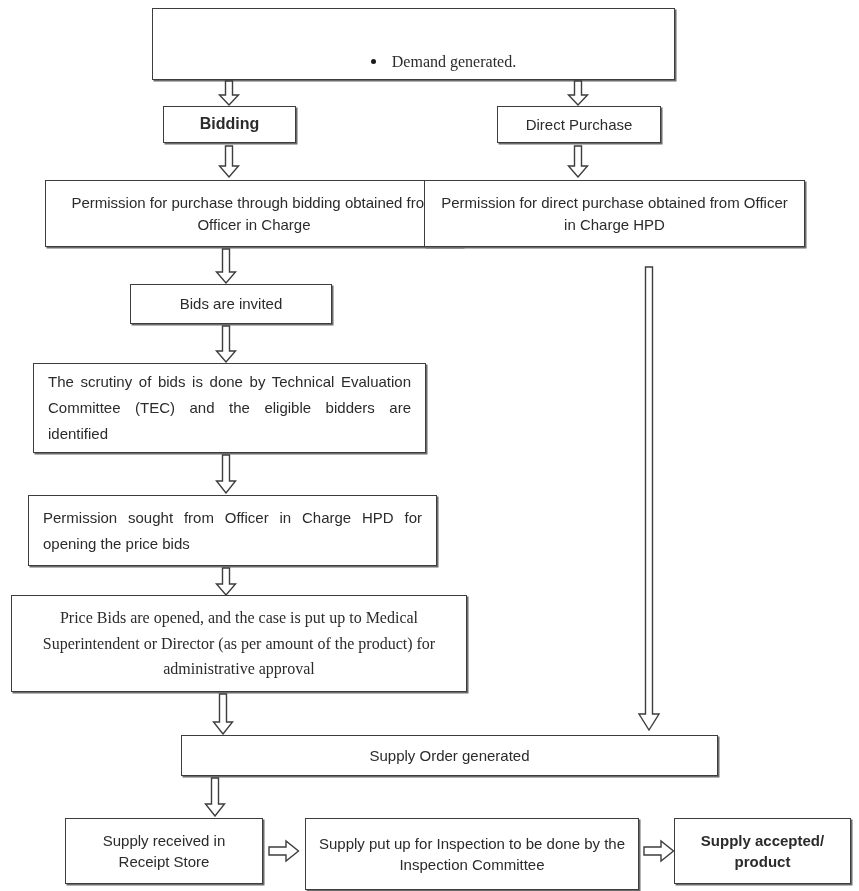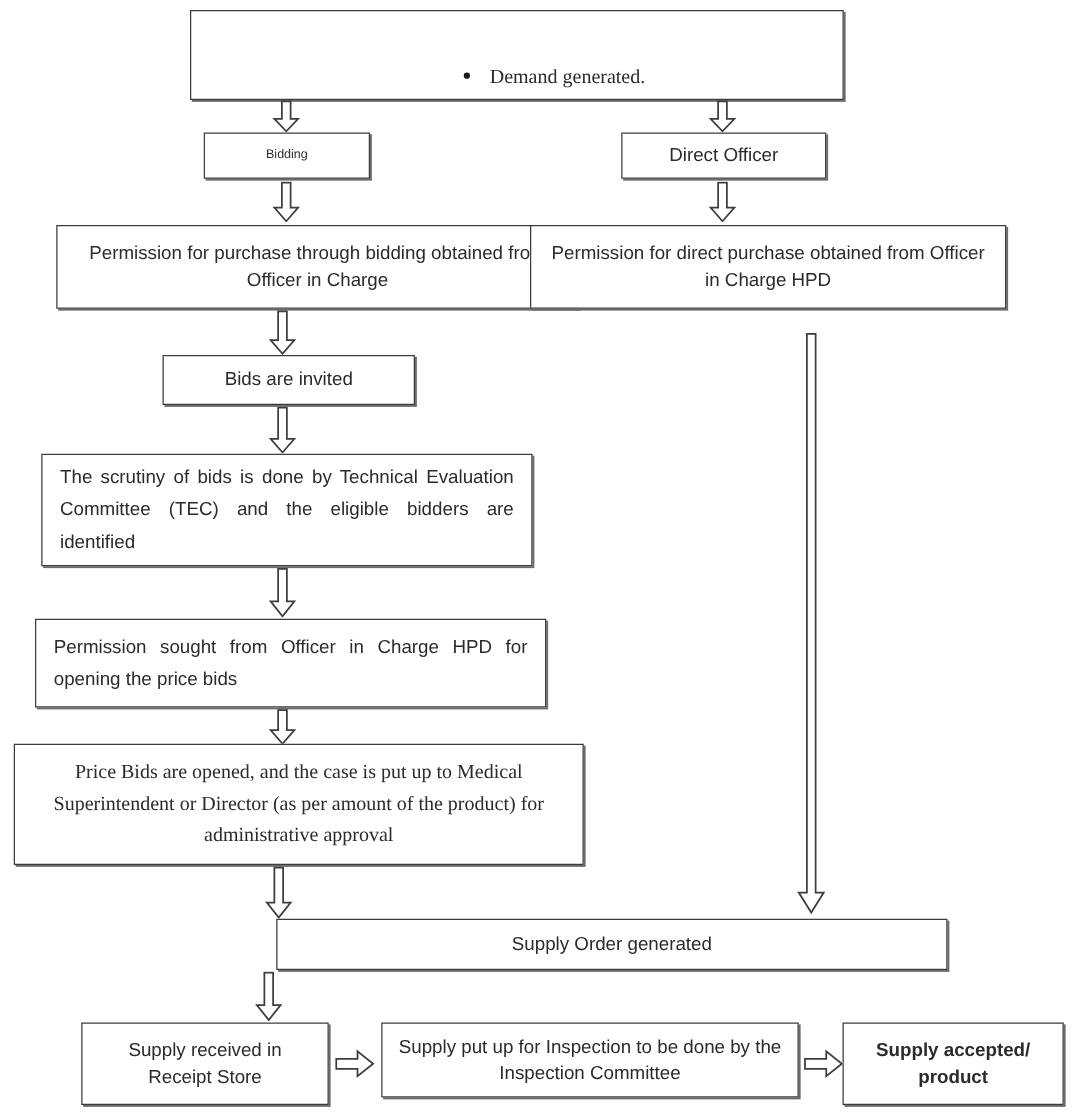--- a/index.html
+++ b/index.html
@@ -84,25 +84,25 @@
     </svg>
   </div>
 
   <div class="arrow" style="left:566px; top:80px;">
     <svg width="24" height="26" viewBox="0 0 24 26">
       <path d="M8.5 1 L15.5 1 L15.5 15 L21.5 15 L12 25 L2.5 15 L8.5 15 Z" fill="#ffffff" stroke="#3d3d3d" stroke-width="1.4" stroke-linejoin="miter"></path>
     </svg>
   </div>
 
   <div class="node" style="left:163px; top:106px; width:133px; height:37px;">
-    <span class="txt sans center" style="font-size:10px;">Bidding</span>
+    <span class="txt sans center" style="font-size:16px;font-weight:bold;">Bidding</span>
   </div>
 
   <div class="node" style="left:497px; top:106px; width:164px; height:37px;">
-    <span class="txt sans center" style="font-size:15px;">Direct Officer</span>
+    <span class="txt sans center" style="font-size:15px;">Direct Purchase</span>
   </div>
 
   <div class="arrow" style="left:217px; top:145px;">
     <svg width="24" height="33" viewBox="0 0 24 33">
       <path d="M8.5 1 L15.5 1 L15.5 21 L21.5 21 L12 32 L2.5 21 L8.5 21 Z" fill="#ffffff" stroke="#3d3d3d" stroke-width="1.4" stroke-linejoin="miter"></path>
     </svg>
   </div>
 
   <div class="arrow" style="left:566px; top:145px;">
     <svg width="24" height="33" viewBox="0 0 24 33">
@@ -163,41 +163,41 @@
   <div class="node" style="left:11px; top:595px; width:456px; height:97px;">
     <span class="txt serif center" style="font-size:16px; line-height:1.62; padding:0 14px;">Price Bids are opened, and the case is put up to Medical Superintendent or Director (as per amount of the product) for administrative approval</span>
   </div>
 
   <div class="arrow" style="left:211px; top:693px;">
     <svg width="24" height="42" viewBox="0 0 24 42">
       <path d="M8.5 1 L15.5 1 L15.5 29 L21.5 29 L12 41 L2.5 29 L8.5 29 Z" fill="#ffffff" stroke="#3d3d3d" stroke-width="1.4" stroke-linejoin="miter"></path>
     </svg>
   </div>
 
-  <div class="node" style="left:181px; top:735px; width:537px; height:41px;margin-left:40px;">
+  <div class="node" style="left:181px; top:735px; width:537px; height:41px;">
     <span class="txt sans center" style="font-size:15px;">Supply Order generated</span>
   </div>
 
   <div class="arrow" style="left:203px; top:777px;">
     <svg width="24" height="40" viewBox="0 0 24 40">
       <path d="M8.5 1 L15.5 1 L15.5 27 L21.5 27 L12 39 L2.5 27 L8.5 27 Z" fill="#ffffff" stroke="#3d3d3d" stroke-width="1.4" stroke-linejoin="miter"></path>
     </svg>
   </div>
 
   <div class="node" style="left:65px; top:818px; width:198px; height:66px;">
     <span class="txt sans center" style="font-size:15px;">Supply received in Receipt Store</span>
   </div>
 
   <div class="arrow" style="left:268px; top:838px;">
     <svg width="32" height="26" viewBox="0 0 32 26">
       <path d="M1 9 L18 9 L18 3 L30.5 13 L18 23 L18 17 L1 17 Z" fill="#ffffff" stroke="#3d3d3d" stroke-width="1.4" stroke-linejoin="miter"></path>
     </svg>
   </div>
 
-  <div class="node" style="left:305px; top:818px; width:334px; height:60px;">
+  <div class="node" style="left:305px; top:818px; width:334px; height:72px;">
     <span class="txt sans center" style="font-size:15px;">Supply put up for Inspection to be done by the Inspection Committee</span>
   </div>
 
   <div class="arrow" style="left:643px; top:838px;">
     <svg width="32" height="26" viewBox="0 0 32 26">
       <path d="M1 9 L18 9 L18 3 L30.5 13 L18 23 L18 17 L1 17 Z" fill="#ffffff" stroke="#3d3d3d" stroke-width="1.4" stroke-linejoin="miter"></path>
     </svg>
   </div>
 
   <div class="node" style="left:674px; top:818px; width:177px; height:66px;">

